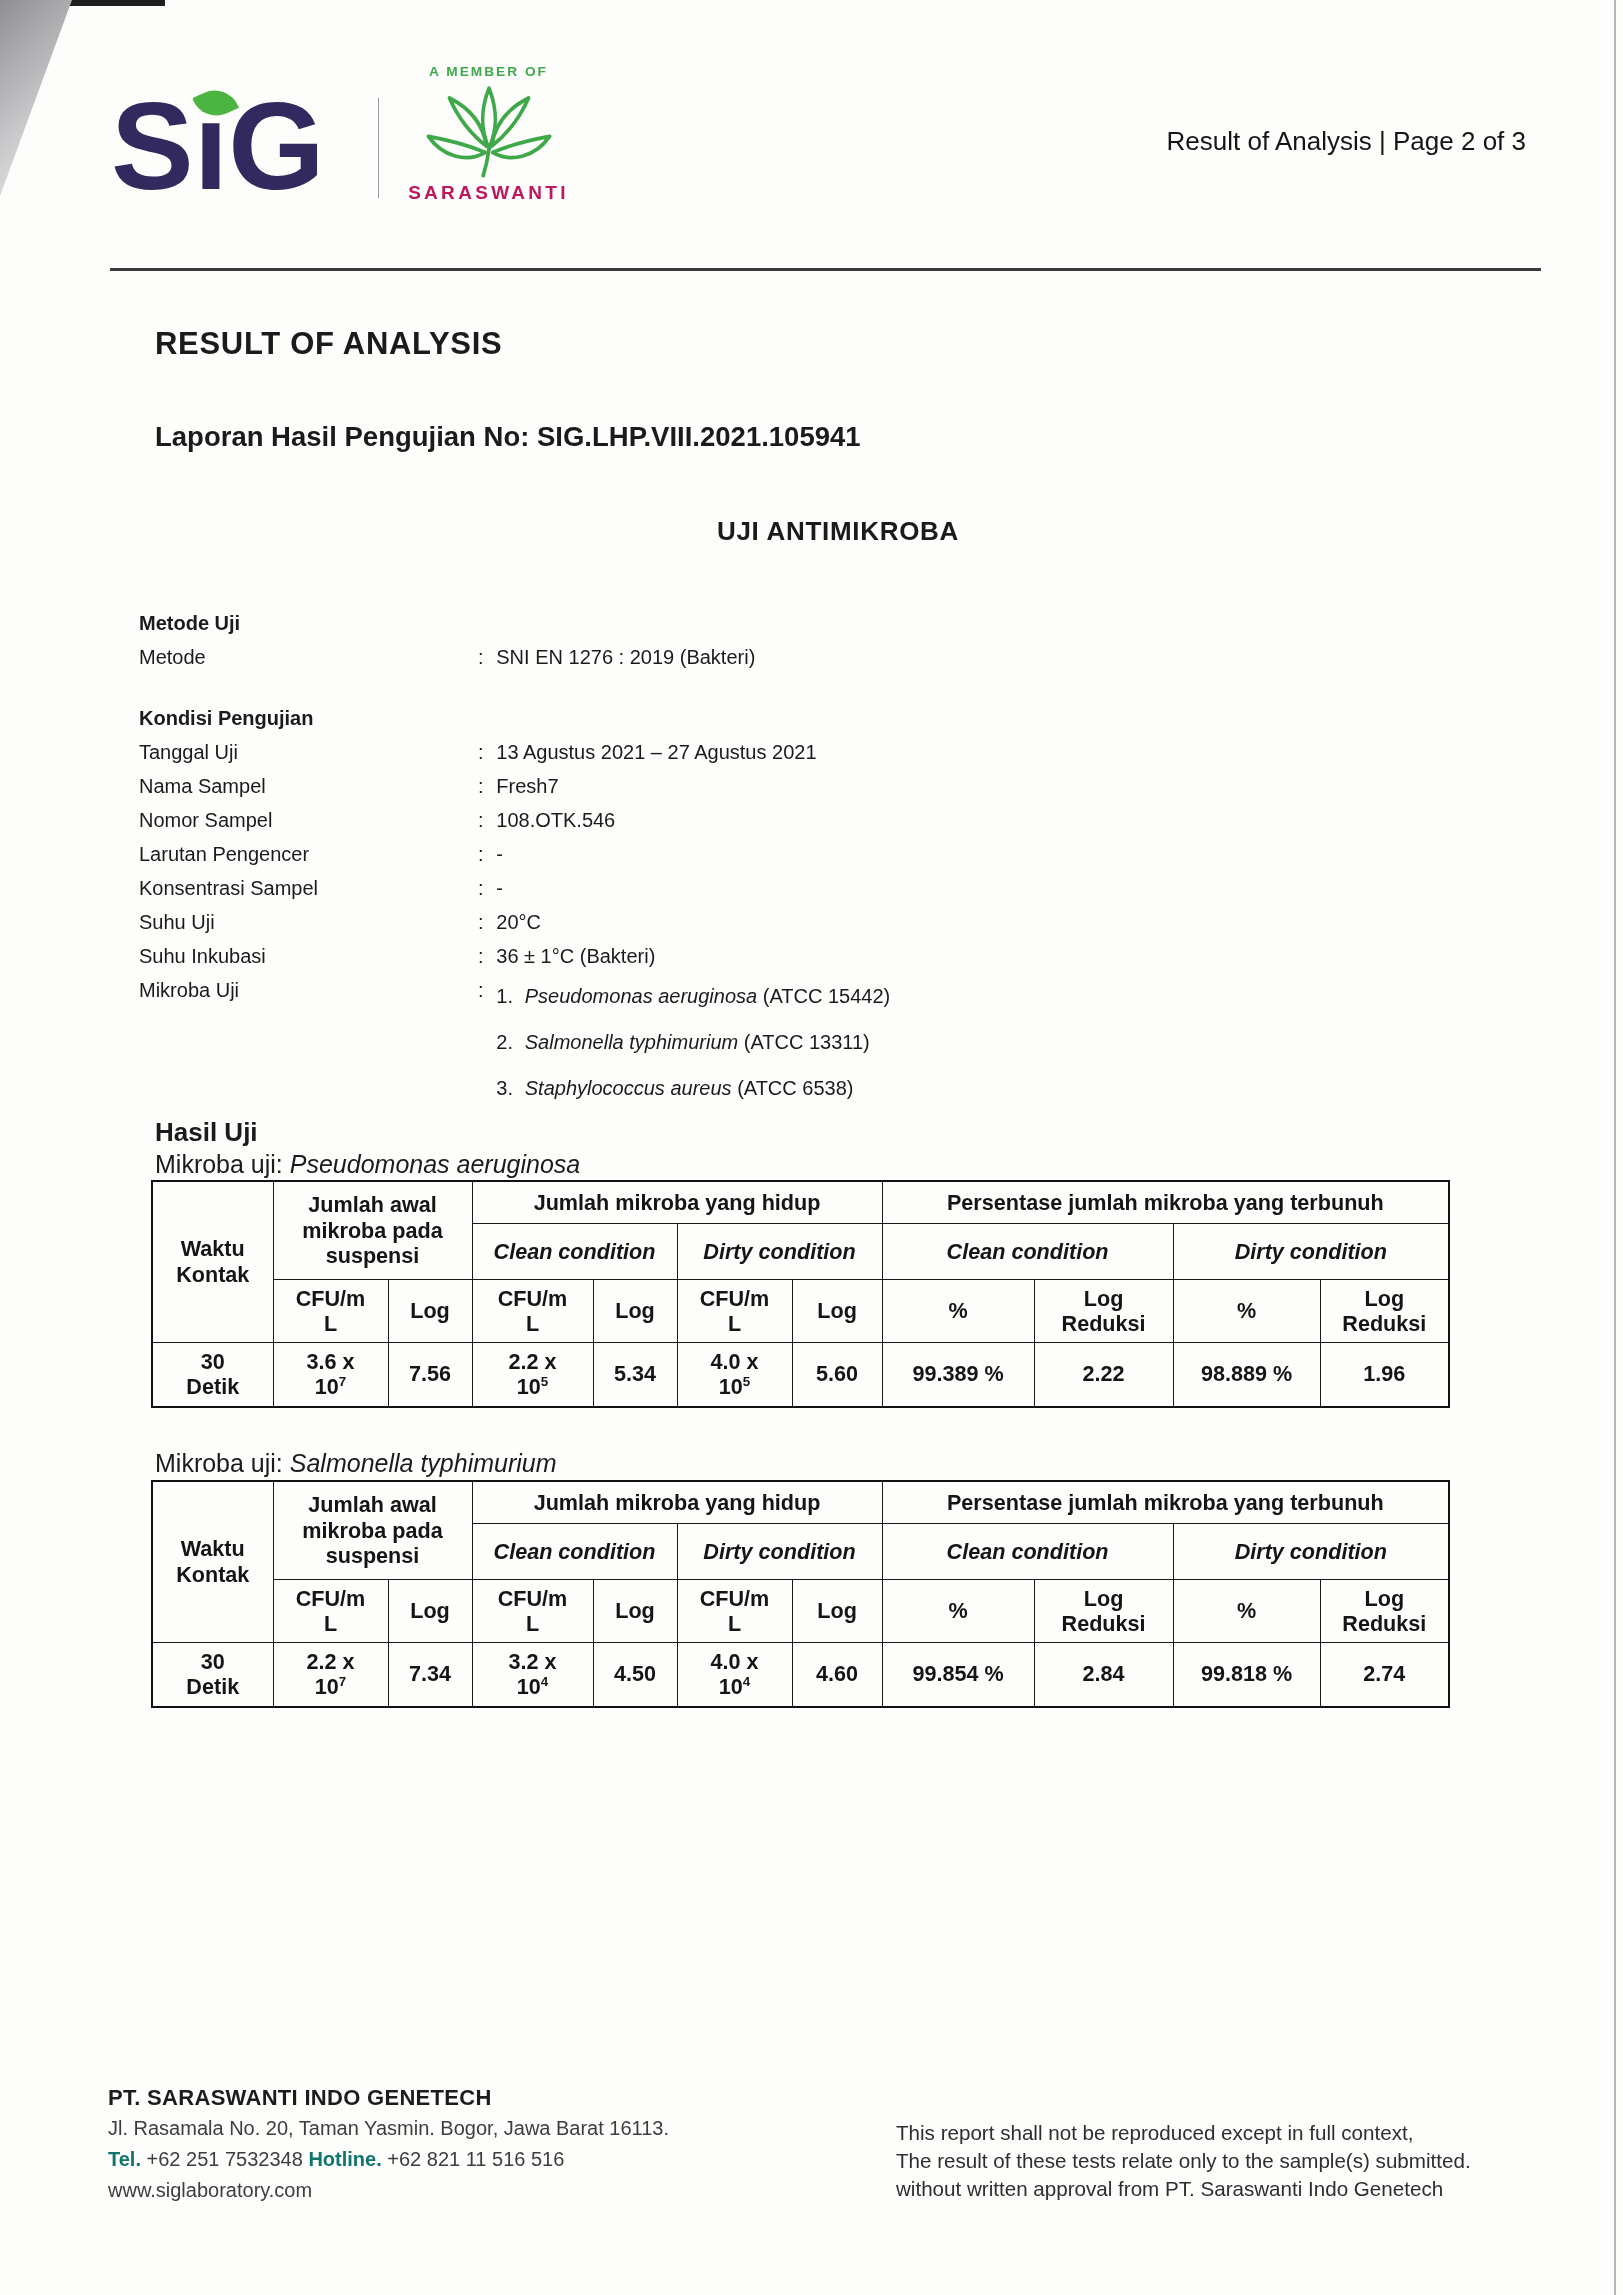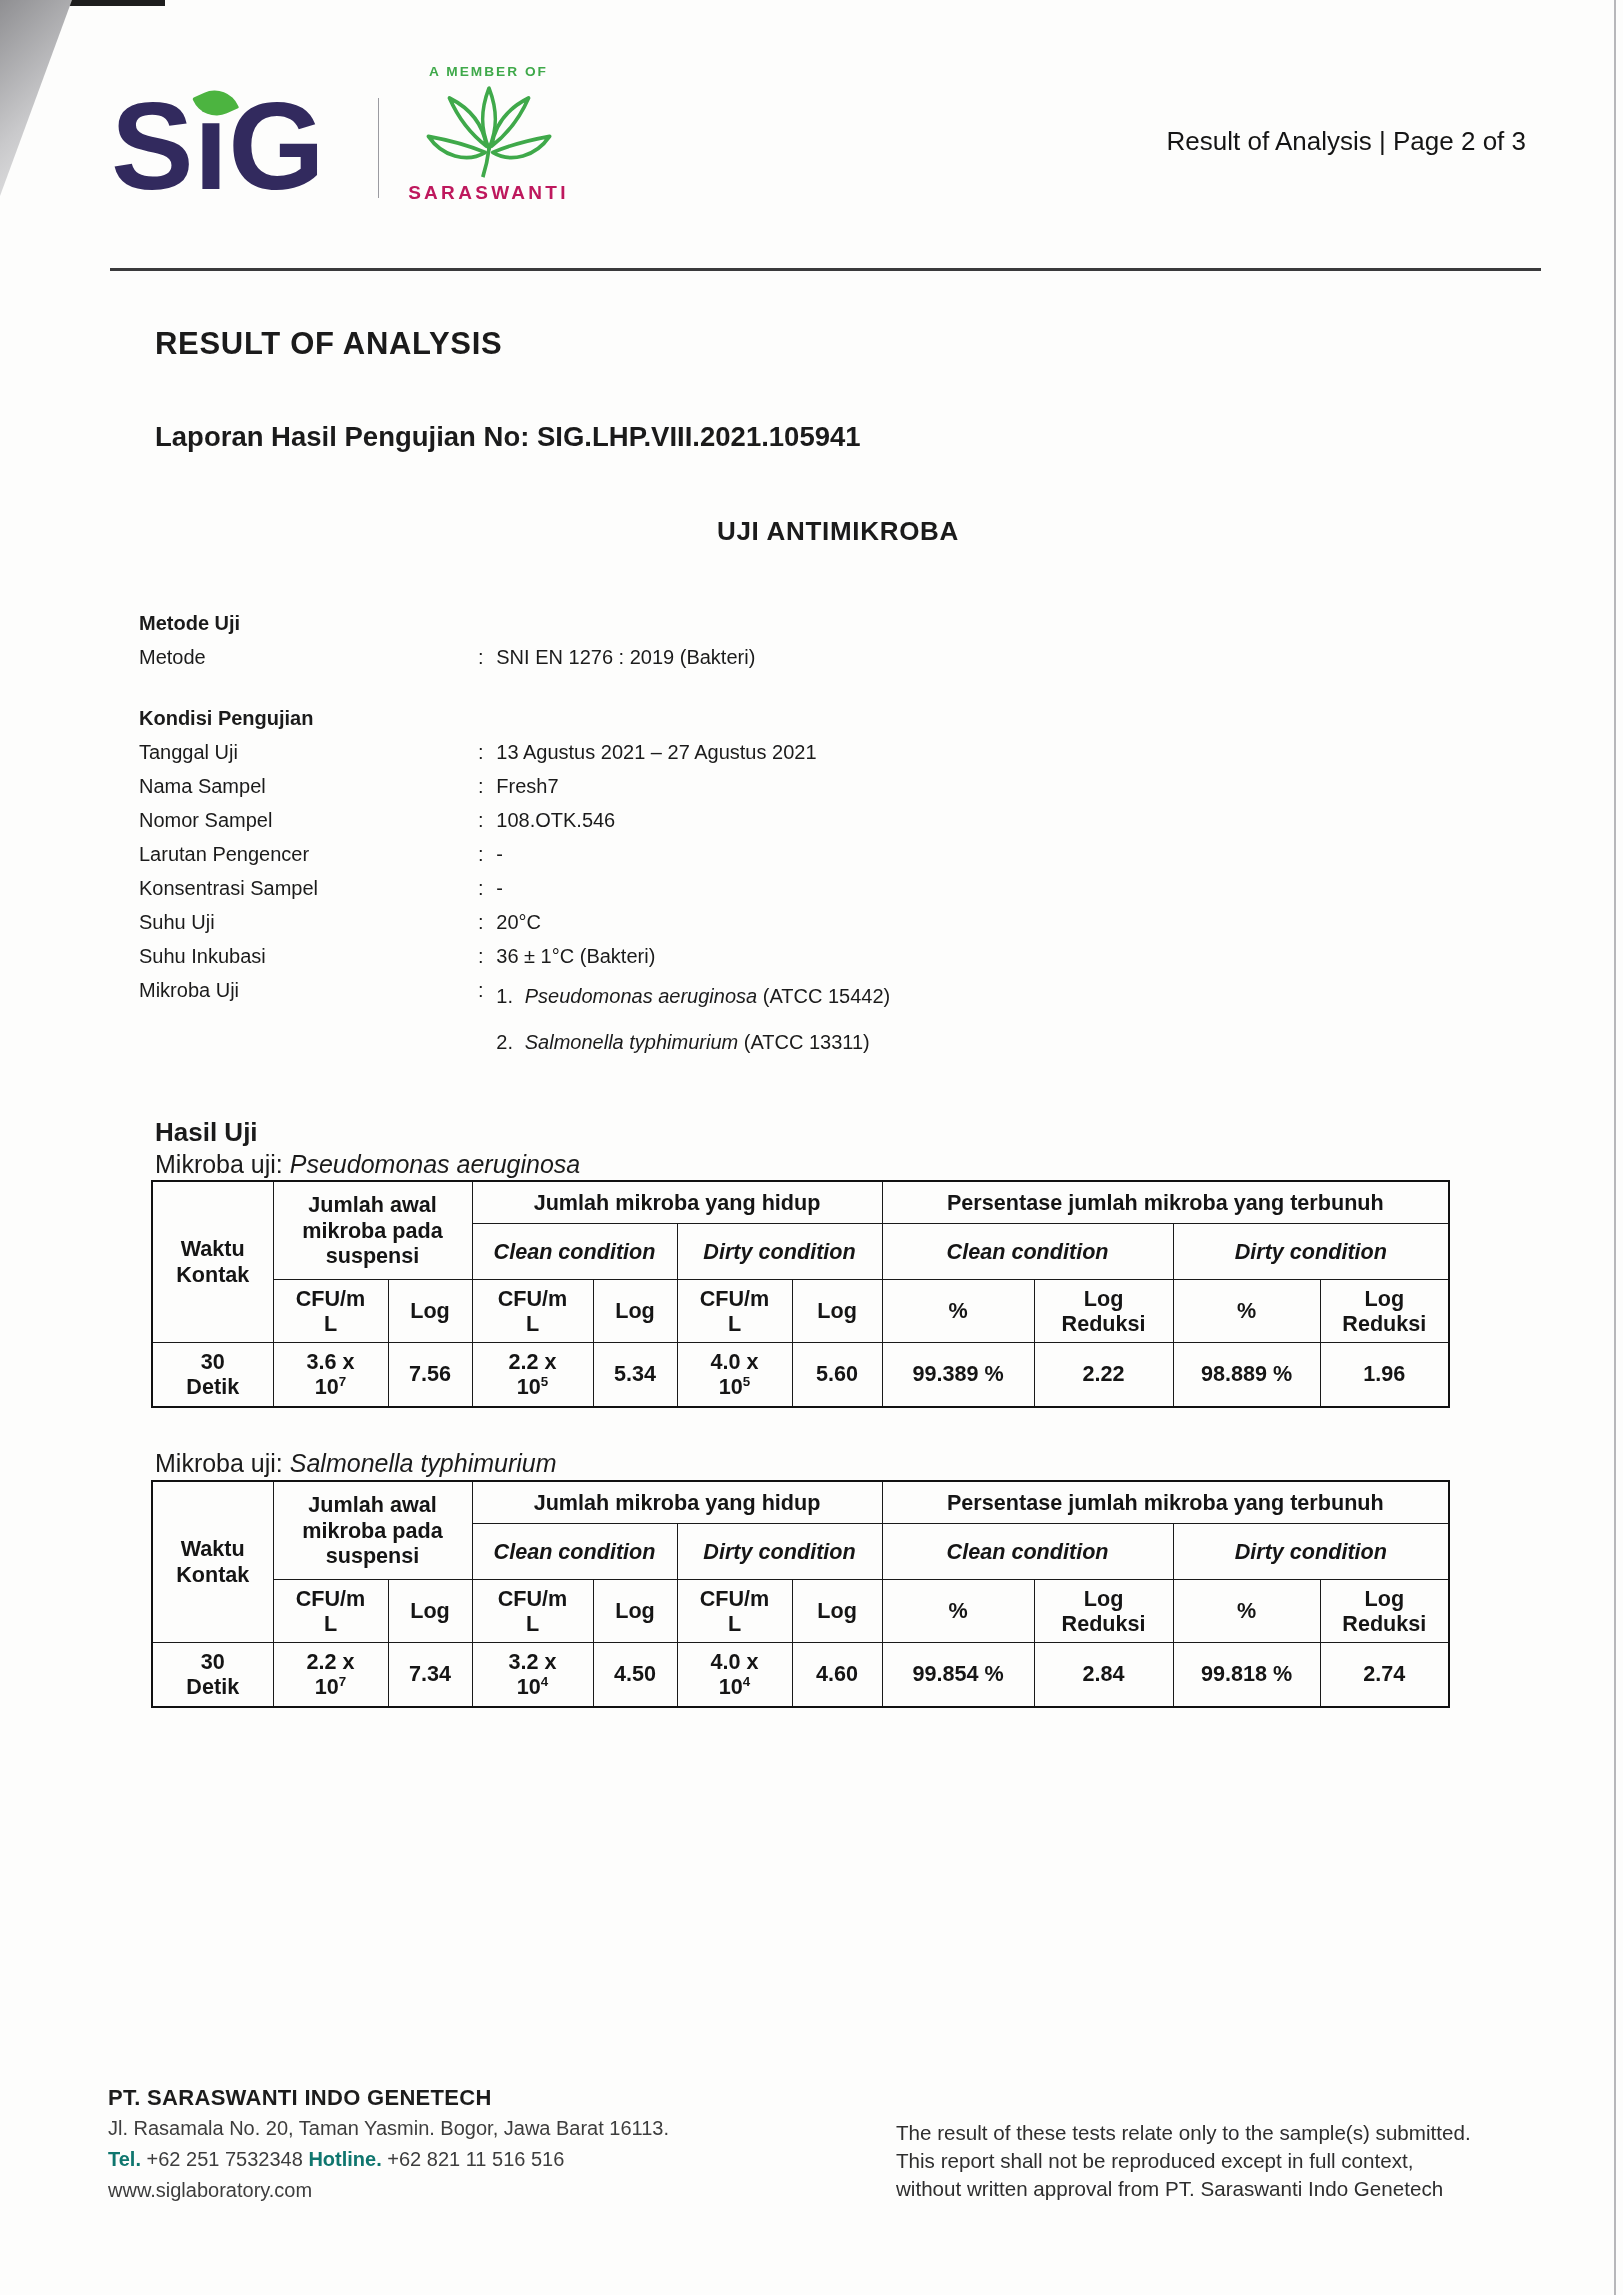--- a/index.html
+++ b/index.html
@@ -154,20 +154,23 @@
     </div>
     <div class="k-row">
       <span class="k-label">Mikroba Uji</span>
       <span class="k-colon">:</span>
       <div class="m-list">
         <div class="m-item">
           <span class="m-num">1.</span><i>Pseudomonas aeruginosa</i> <span>(ATCC 15442)</span>
         </div>
         <div class="m-item">
           <span class="m-num">2.</span><i>Salmonella typhimurium</i> <span>(ATCC 13311)</span>
+        </div>
+        <div class="m-item">
+          <span class="m-num">3.</span><i>Staphylococcus aureus</i> <span>(ATCC 6538)</span>
         </div>
       </div>
     </div>
   </div>
 
   <div class="hasil-heading">Hasil Uji</div>
 
   <div class="table-label" style="top:1150px;">
     <span>Mikroba uji:</span>
     <i>Pseudomonas aeruginosa</i>
@@ -294,19 +297,19 @@
     <div class="f-line">
       <span class="f-bold">Tel.</span>
       <span>+62 251 7532348</span>
       <span class="f-bold">Hotline.</span>
       <span>+62 821 11 516 516</span>
     </div>
     <div class="f-line">www.siglaboratory.com</div>
   </div>
 
   <div class="footer-right">
+    <div>This report shall not be reproduced except in full context,</div>
     <div>The result of these tests relate only to the sample(s) submitted.</div>
-    <div>This report shall not be reproduced except in full context,</div>
     <div>without written approval from PT. Saraswanti Indo Genetech</div>
   </div>
 
 </div>
 
 
 </body></html>

